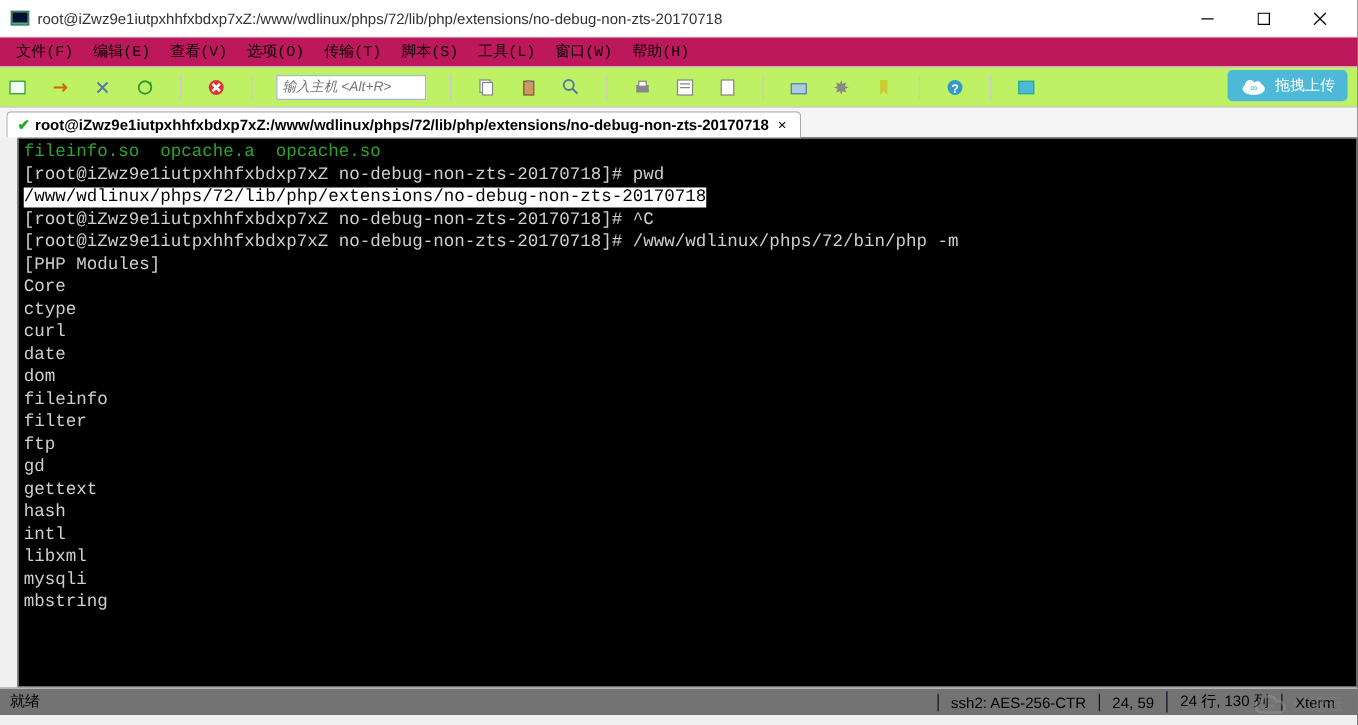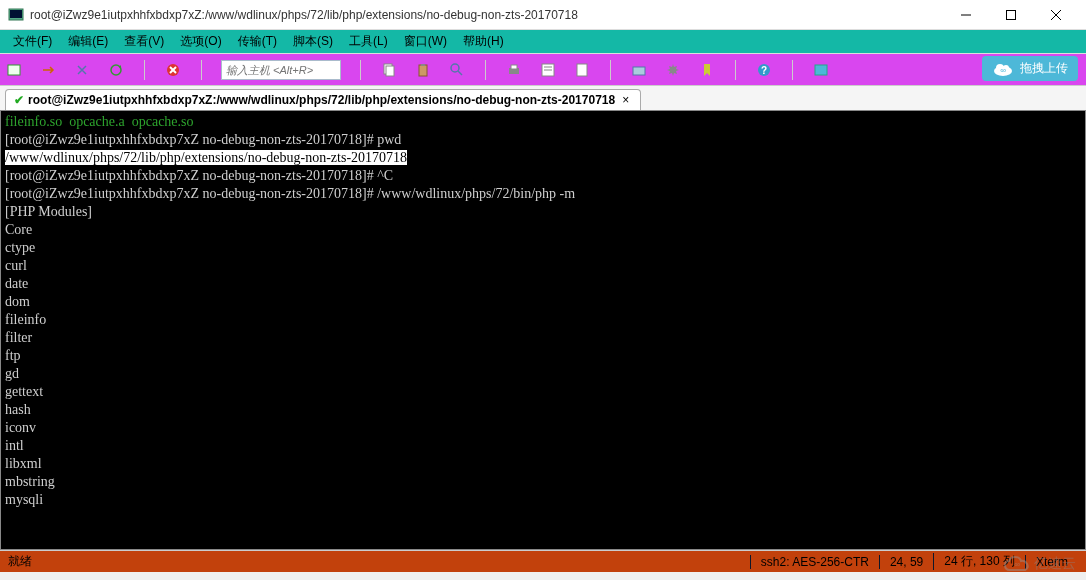--- a/index.html
+++ b/index.html
@@ -4,42 +4,42 @@
   <style>
     * { margin: 0; padding: 0; box-sizing: border-box; }
     body { font-family: "Microsoft YaHei", Tahoma, sans-serif; font-size: 12px; background: #f0f0f0; width: 1086px; height: 580px; overflow: hidden; position: relative; }
     
     .titlebar { height: 30px; background: #fff; border-bottom: 1px solid #ddd; display: flex; align-items: center; padding: 0 8px; }
     .titlebar-icon { width: 16px; height: 16px; margin-right: 6px; }
     .titlebar-text { flex: 1; color: #333; font-size: 12px; }
     .titlebar-controls { display: flex; gap: 0; }
     .titlebar-btn { width: 45px; height: 28px; display: flex; align-items: center; justify-content: center; color: #333; cursor: pointer; }
     
-    .menubar { height: 24px; background: #14b8a6; display: flex; align-items: center; padding: 0 5px; border-bottom: 1px solid #ddd; }
+    .menubar { height: 24px; background: #be185d; display: flex; align-items: center; padding: 0 5px; border-bottom: 1px solid #ddd; font-family: Liberation Mono, monospace; }
     .menu-item { padding: 3px 8px; cursor: pointer; }
     
-    .toolbar { height: 32px; background: #d946ef; display: flex; align-items: center; padding: 0 5px; border-bottom: 1px solid #ccc; gap: 16px; position: relative; }
+    .toolbar { height: 32px; background: #bef264; display: flex; align-items: center; padding: 0 5px; border-bottom: 1px solid #ccc; gap: 16px; position: relative; }
     .tool-icon { width: 18px; height: 18px; cursor: pointer; display: inline-flex; align-items: center; justify-content: center; }
     .tool-sep { width: 1px; height: 20px; background: #ccc; margin: 0 3px; }
     .host-input { width: 120px; height: 20px; border: 1px solid #abc; padding: 0 4px; font-size: 11px; color: #999; font-style: italic; }
     
     .upload-badge { position: absolute; right: 8px; top: 2px; background: #4db8d8; color: #fff; border-radius: 4px; padding: 4px 10px; display: flex; align-items: center; gap: 6px; font-size: 12px; }
     
     .tabbar { height: 24px; background: #f5f5f5; display: flex; align-items: flex-end; padding: 0 5px; }
     .tab { background: #fff; border: 1px solid #aaa; border-bottom: none; border-radius: 4px 4px 0 0; padding: 3px 8px; display: flex; align-items: center; gap: 4px; }
     .tab-check { color: #2a2; font-weight: bold; }
     .tab-text { font-weight: bold; }
     .tab-close { cursor: pointer; padding: 0 3px; }
     
-    .terminal { background: #000; color: #cfcfcf; font-family: Liberation Serif, serif; font-size: 14px; line-height: 18px; padding: 2px 4px; height: 440px; overflow: hidden; border: 1px solid #888; }
+    .terminal { background: #000; color: #cfcfcf; font-family: Liberation Mono, monospace; font-size: 14px; line-height: 18px; padding: 2px 4px; height: 440px; overflow: hidden; border: 1px solid #888; margin-left: 14px; }
     .term-green { color: #2da32d; }
     .term-highlight { background: #ffffff; color: #000; }
     .term-line { white-space: pre; }
     
-    .statusbar { height: 22px; background: #c2410c; border-top: 1px solid #ccc; display: flex; align-items: center; padding: 0 8px; font-size: 12px; }
+    .statusbar { height: 22px; background: #737373; border-top: 1px solid #ccc; display: flex; align-items: center; padding: 0 8px; font-size: 12px; }
     .status-left { flex: 1; }
     .status-seg { padding: 0 10px; border-left: 1px solid #0f172a; }
     
     .watermark { position: absolute; right: 10px; bottom: 6px; opacity: 0.45; font-size: 14px; color: #888; display: flex; align-items: center; gap: 3px; }
     
     svg { display: block; }
   </style>
 </head>
 <body>
 
@@ -216,25 +216,24 @@
       <div class="term-line">ctype</div>
       <div class="term-line">curl</div>
       <div class="term-line">date</div>
       <div class="term-line">dom</div>
       <div class="term-line">fileinfo</div>
       <div class="term-line">filter</div>
       <div class="term-line">ftp</div>
       <div class="term-line">gd</div>
       <div class="term-line">gettext</div>
       <div class="term-line">hash</div>
-      <div class="term-line">iconv</div>
       <div class="term-line">intl</div>
       <div class="term-line">libxml</div>
+      <div class="term-line">mysqli</div>
       <div class="term-line">mbstring</div>
-      <div class="term-line">mysqli</div>
     </div>
 </div>
 
 <div class="statusbar">
   <div class="status-left">就绪</div>
   <div class="status-seg">ssh2: AES-256-CTR</div>
   <div class="status-seg">24,  59</div>
   <div class="status-seg">24 行, 130 列</div>
   <div class="status-seg">Xterm</div>
 </div>

